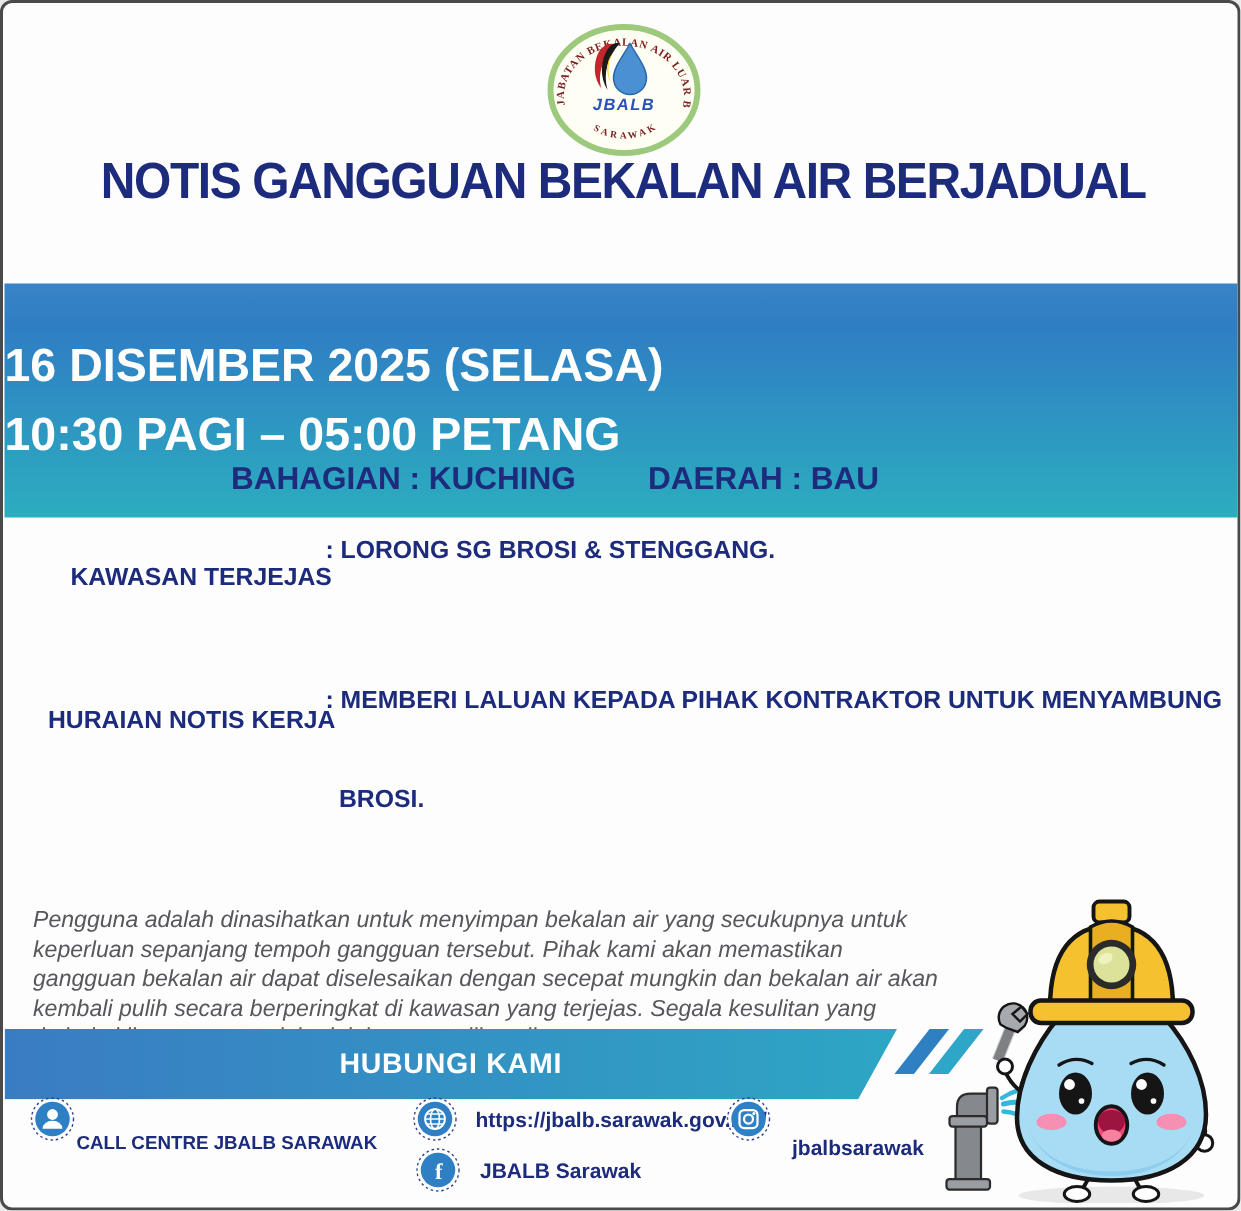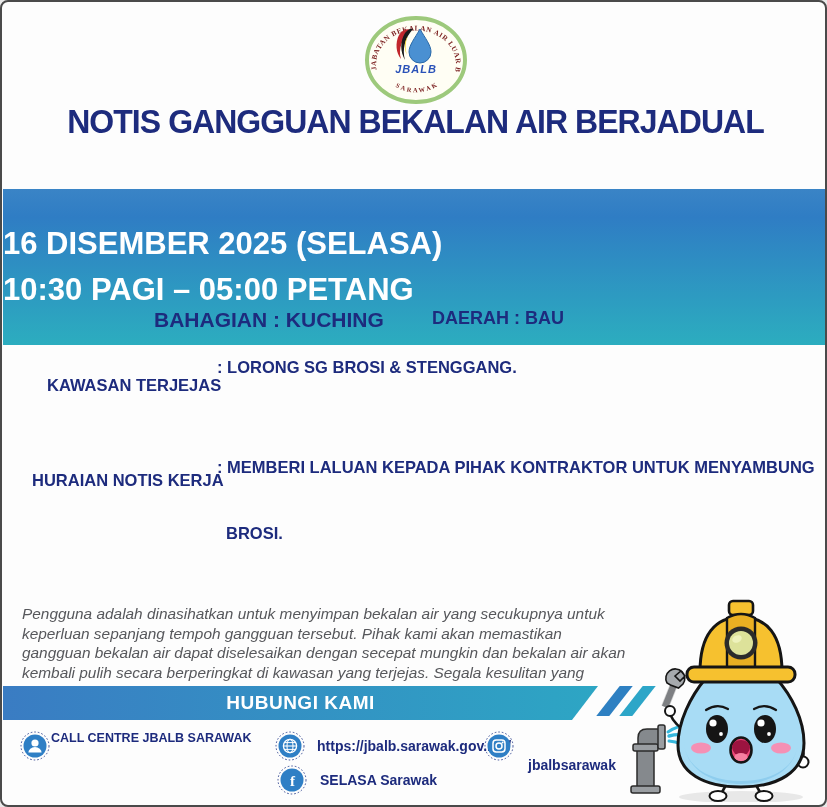--- a/index.html
+++ b/index.html
@@ -10,45 +10,45 @@
   .main-title{position:absolute;left:0;top:100px;width:827px;text-align:center;
               color:#1d2b7d;font-weight:bold;font-size:34px;letter-spacing:-1px;
               transform:scaleX(0.94);transform-origin:center;}
   
   .banner{position:absolute;left:1px;top:143px;width:823px;height:156px;
           background:linear-gradient(180deg,#3a84c6 0%,#2f7dc4 18%,#2cadbf 100%);
           display:flex;flex-direction:column;justify-content:center;gap:10px;margin-top:44px;}
   .banner .line{color:#ffffff;font-weight:bold;font-size:31px;letter-spacing:0;}
   
   .row-bahagian{position:absolute;left:128px;top:306px;color:#1d2b7d;font-weight:bold;font-size:21px;margin-left:24px;}
-  .row-daerah{position:absolute;left:430px;top:306px;color:#1d2b7d;font-weight:bold;font-size:18px;}
+  .row-daerah{position:absolute;left:430px;top:306px;color:#1d2b7d;font-weight:bold;font-size:21px;}
   .lbl{position:absolute;color:#1d2b7d;font-weight:bold;font-size:16.5px;}
   .val{position:absolute;color:#1d2b7d;font-weight:bold;font-size:16.5px;}
   .kawasan-label{left:45px;top:374px;}
   .kawasan-value{left:215px;top:356px;}
   .huraian-label{left:30px;top:456px;margin-top:13px;}
   .huraian-l1{left:215px;top:456px;}
   .huraian-l2{left:224px;top:489px;}
   .huraian-l3{left:224px;top:522px;}
   
   .disclaimer{position:absolute;left:20px;top:602px;width:604px;color:#56575b;
               font-style:italic;font-size:15.4px;line-height:19.5px;}
   
-  .contact-bar{position:absolute;left:1px;top:684px;width:595px;height:34px;
+  .contact-bar{position:absolute;left:1px;top:684px;width:595px;height:47px;
                background:linear-gradient(90deg,#3a7cc3 0%,#2da6c4 100%);
                clip-path:polygon(0 0,100% 0,calc(100% - 26px) 100%,0 100%);
                display:flex;align-items:center;justify-content:center;}
   .contact-bar .heading{color:#fff;font-weight:bold;font-size:19px;letter-spacing:0.5px;}
   .stripe{position:absolute;top:684px;width:13px;height:30px;transform:skewX(-38deg);}
   .stripe1{left:606px;background:#2e80c2;}
   .stripe2{left:629px;background:#2da6c8;}
   
   .cicon{position:absolute;width:30px;height:30px;}
   .ctext{position:absolute;color:#1d2b7d;font-weight:bold;}
-  .call-text{left:49px;top:728px;font-size:12.5px;line-height:17px;}
+  .call-text{left:49px;top:752px;font-size:12.5px;line-height:17px;}
   .web-text{left:315px;top:736px;font-size:14px;}
   .ig-text{left:526px;top:736px;font-size:14px;margin-top:19px;}
   .fb-text{left:318px;top:770px;font-size:14px;}
   .mascot{position:absolute;left:612px;top:578px;width:205px;height:222px;}
 </style>
 </head>
 <body>
 
 <div class="poster">
 
@@ -126,21 +126,21 @@
     <circle cx="15" cy="15" r="3" fill="none" stroke="#ffffff" stroke-width="1.5"></circle>
     <circle cx="18.6" cy="11.4" r="1" fill="#ffffff"></circle>
   </svg>
   <div class="ctext ig-text">jbalbsarawak</div>
 
   <svg class="cicon" style="left:275px;top:763px;" viewBox="0 0 30 30">
     <circle cx="15" cy="15" r="14" fill="none" stroke="#2b3f8c" stroke-width="0.9" stroke-dasharray="1.6 2"></circle>
     <circle cx="15" cy="15" r="11.5" fill="#2f7fc5"></circle>
     <text x="15.5" y="21" text-anchor="middle" font-family="Liberation Serif,serif" font-size="15" font-weight="bold" fill="#ffffff">f</text>
   </svg>
-  <div class="ctext fb-text">SELASA Sarawak</div>
+  <div class="ctext fb-text">JBALB Sarawak</div>
 
   <svg class="mascot" viewBox="0 0 205 222">
     <ellipse cx="127" cy="217" rx="62" ry="6" fill="#e8e8e8"></ellipse>
 
     <g>
       <path d="M24,170 L24,158 Q24,149 33,149 L46,149 L46,165 L38,165 L38,170 Z" fill="#85898d" stroke="#2b2b2b" stroke-width="1.5"></path>
       <rect x="23" y="168" width="17" height="42" fill="#85898d" stroke="#2b2b2b" stroke-width="1.5"></rect>
       <rect x="19" y="164" width="25" height="7" rx="2" fill="#9a9ea2" stroke="#2b2b2b" stroke-width="1.5"></rect>
       <rect x="17" y="206" width="29" height="7" rx="2" fill="#9a9ea2" stroke="#2b2b2b" stroke-width="1.5"></rect>
       <rect x="44" y="145" width="7" height="24" rx="2" fill="#9a9ea2" stroke="#2b2b2b" stroke-width="1.5"></rect>

